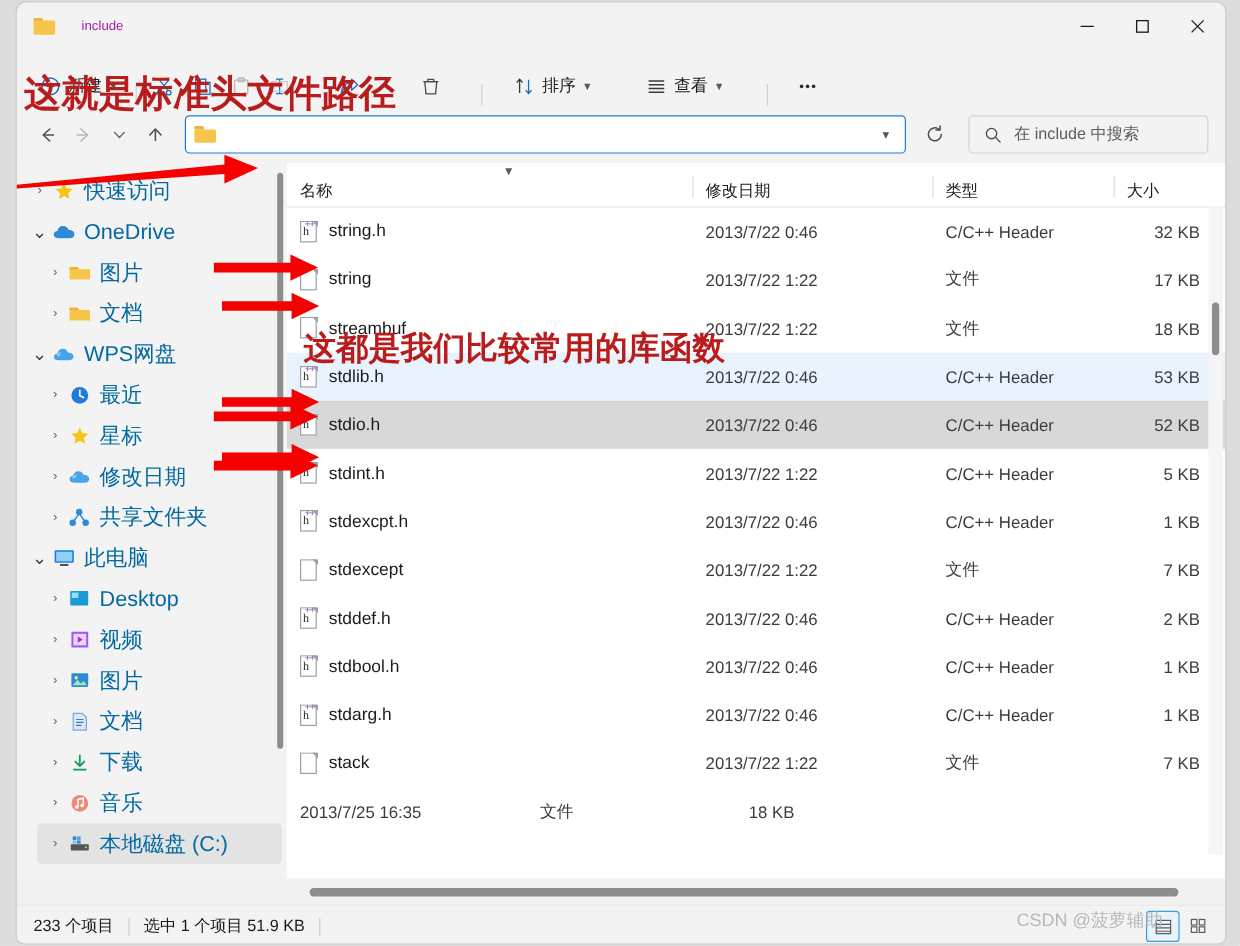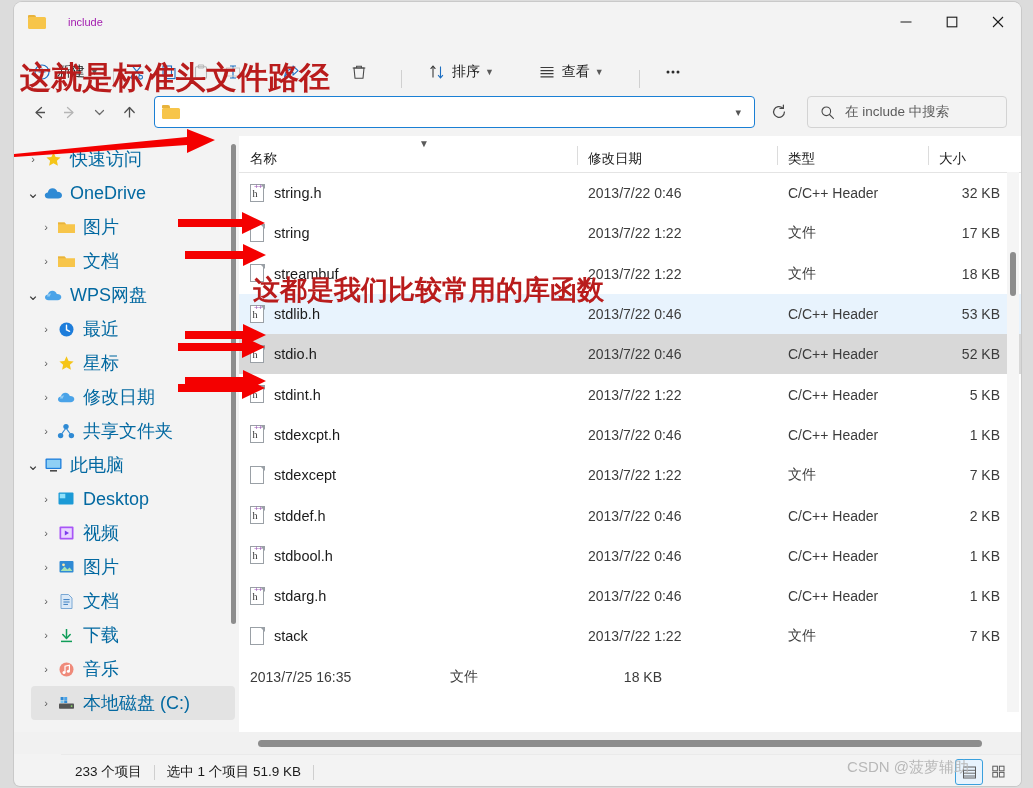--- a/index.html
+++ b/index.html
@@ -370,21 +370,20 @@
   }
   
   .statusbar {
     height: 34px;
     background: #f3f3f3;
     display: flex;
     align-items: center;
     padding-left: 14px;
     position: relative;
     border-top: 1px solid #eaeaea;
-    margin-left: 47px;
   }
   .st-text { font-size: 13.5px; color: #1b1b1b; }
   .st-div { width: 1px; height: 15px; background: #cfcfcf; margin: 0 12px; }
   .viewtoggle {
     position: absolute;
     right: 10px; top: 4px;
     display: flex;
     gap: 2px;
   }
   .vbtn {

